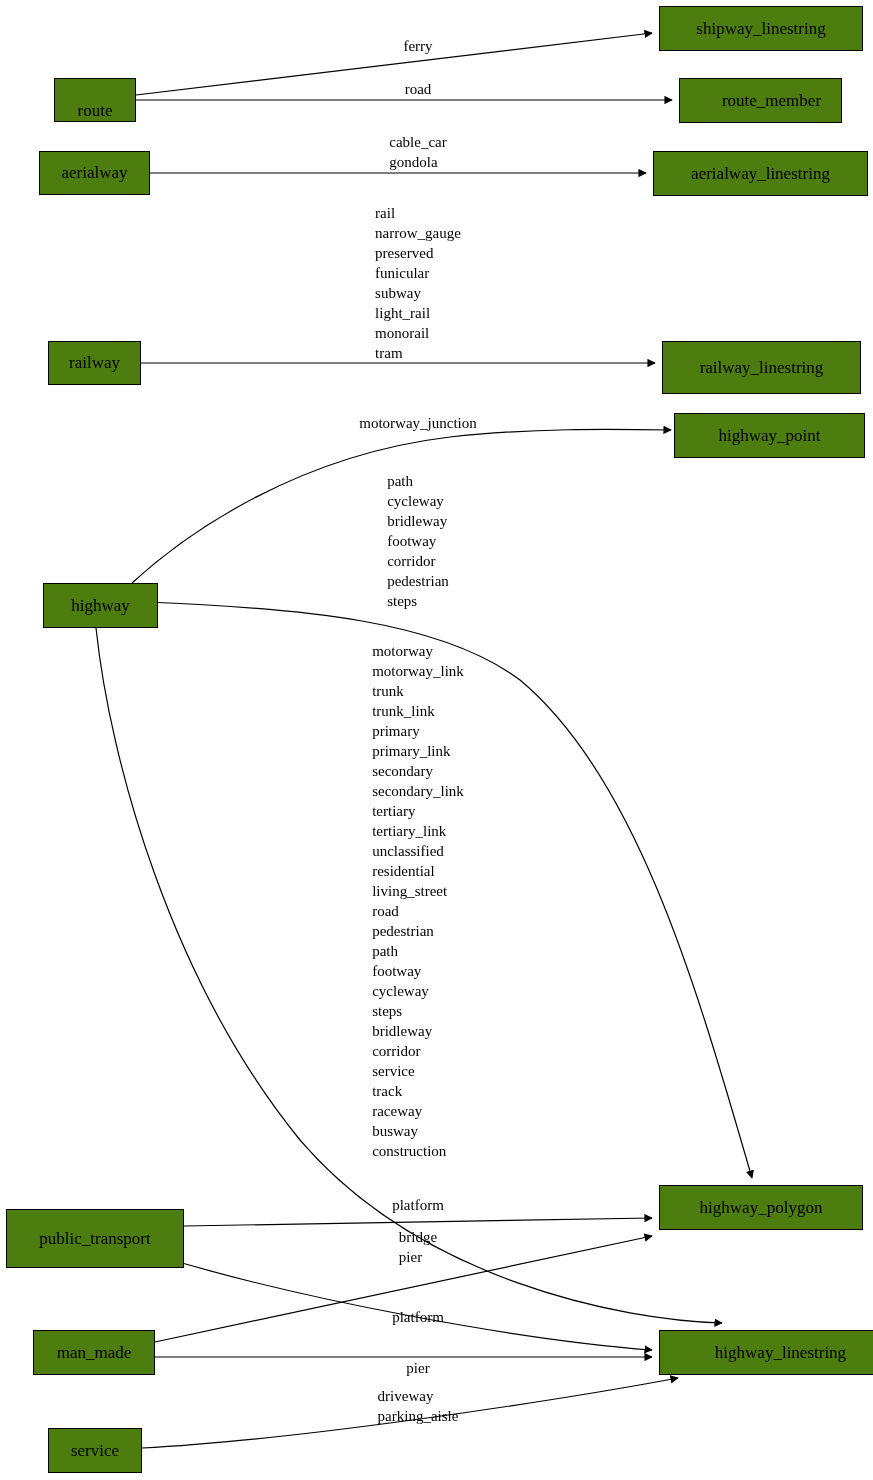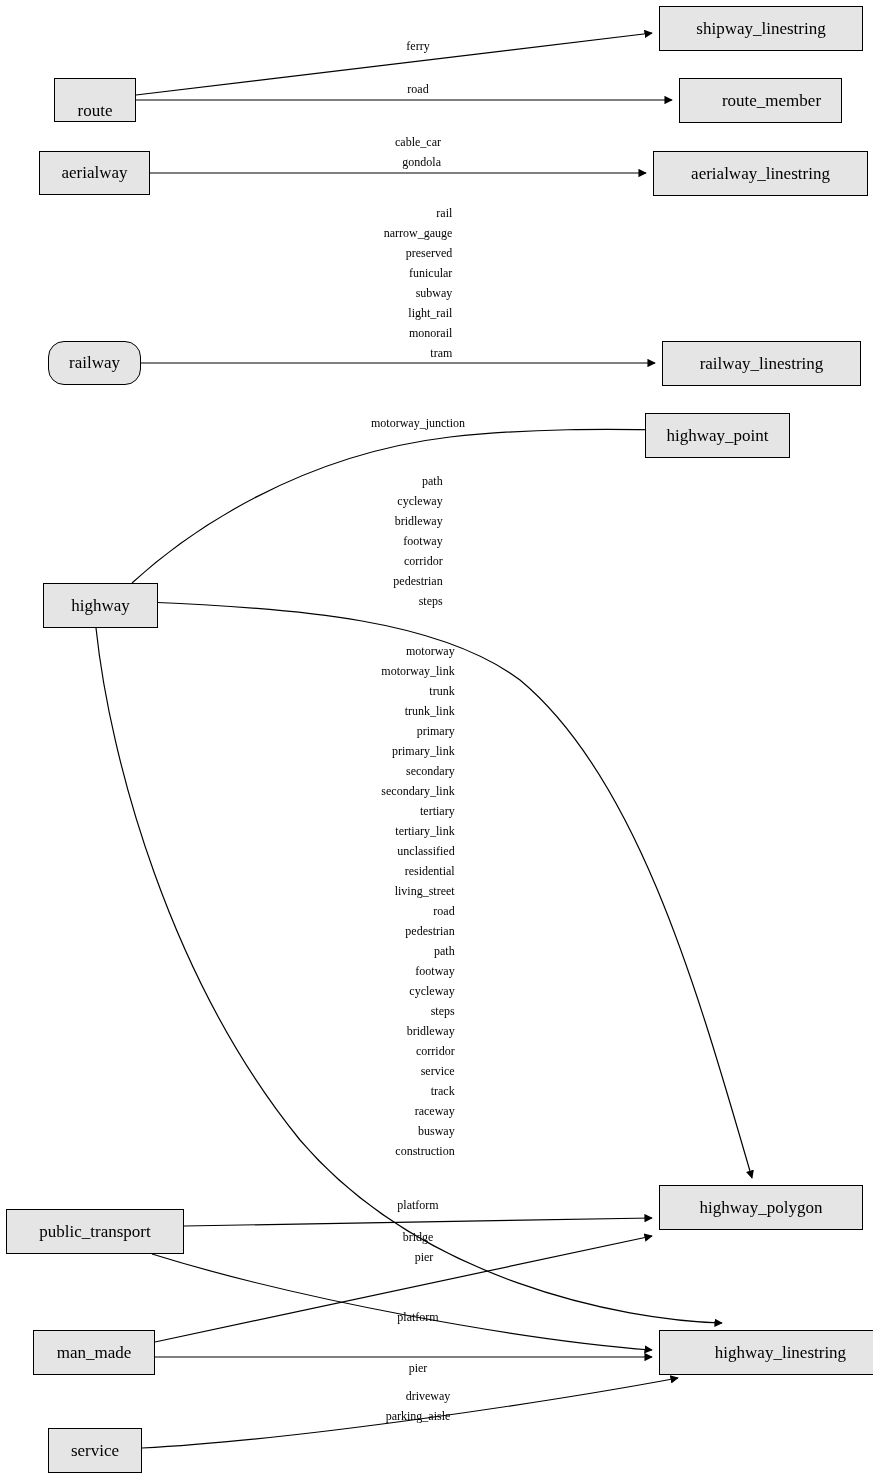--- a/index.html
+++ b/index.html
@@ -20,36 +20,36 @@
     left: 0;
     top: 0;
     width: 873px;
     height: 1480px;
     pointer-events: none;
   }
   .node {
     position: absolute;
     box-sizing: border-box;
     border: 1px solid #000000;
-    background: #e5e5e5;
+    background: #4d7c0f;
     color: #000000;
     font-family: "Liberation Serif", serif;
     font-size: 17px;
     display: flex;
     align-items: center;
     justify-content: center;
     white-space: nowrap;
   }
   .edge-label {
     position: absolute;
     color: #000000;
     font-family: "Liberation Serif", serif;
-    font-size: 12px;
+    font-size: 15px;
     line-height: 20px;
-    text-align: right;
+    text-align: left;
     white-space: pre;
     transform: translateX(-50%);
   }
 </style>
 </head>
 <body>
 
 <div id="diagram">
   <svg class="edges" viewBox="0 0 873 1480">
     <defs>
@@ -72,48 +72,48 @@
         <path d="M142,1448 C300,1440 560,1400 678,1378" fill="none" stroke="#000000" stroke-width="1.2" marker-end="url(#arrow)"></path>
       </g>
   </svg>
   <div id="node-layer">
       <div class="node" style="left: 54px; top: 78px; width: 82px; height: 44px; align-items: flex-end;">
         <span>route</span>
       </div>
       <div class="node" style="left: 39px; top: 151px; width: 111px; height: 44px;">
         <span>aerialway</span>
       </div>
-      <div class="node" style="left: 48px; top: 341px; width: 93px; height: 44px; border-radius: 16px;">
+      <div class="node" style="left: 48px; top: 341px; width: 93px; height: 44px;">
         <span>railway</span>
       </div>
       <div class="node" style="left: 43px; top: 583px; width: 115px; height: 45px;">
         <span>highway</span>
       </div>
-      <div class="node" style="left: 6px; top: 1209px; width: 178px; height: 45px;">
+      <div class="node" style="left: 6px; top: 1209px; width: 178px; height: 59px;">
         <span>public_transport</span>
       </div>
       <div class="node" style="left: 33px; top: 1330px; width: 122px; height: 45px;">
         <span>man_made</span>
       </div>
       <div class="node" style="left: 48px; top: 1428px; width: 94px; height: 45px;">
         <span>service</span>
       </div>
       <div class="node" style="left: 659px; top: 6px; width: 204px; height: 45px;">
         <span>shipway_linestring</span>
       </div>
       <div class="node" style="left: 679px; top: 78px; width: 163px; height: 45px; padding-left: 22px;">
         <span>route_member</span>
       </div>
       <div class="node" style="left: 653px; top: 151px; width: 215px; height: 45px;">
         <span>aerialway_linestring</span>
       </div>
-      <div class="node" style="left: 662px; top: 341px; width: 199px; height: 45px;">
+      <div class="node" style="left: 662px; top: 341px; width: 199px; height: 53px;">
         <span>railway_linestring</span>
       </div>
-      <div class="node" style="left: 645px; top: 413px; width: 145px; height: 45px;">
+      <div class="node" style="left: 674px; top: 413px; width: 191px; height: 45px;">
         <span>highway_point</span>
       </div>
       <div class="node" style="left: 659px; top: 1185px; width: 204px; height: 45px;">
         <span>highway_polygon</span>
       </div>
       <div class="node" style="left: 659px; top: 1330px; width: 243px; height: 45px;">
         <span>highway_linestring</span>
       </div>
     </div>
   <div id="label-layer">

